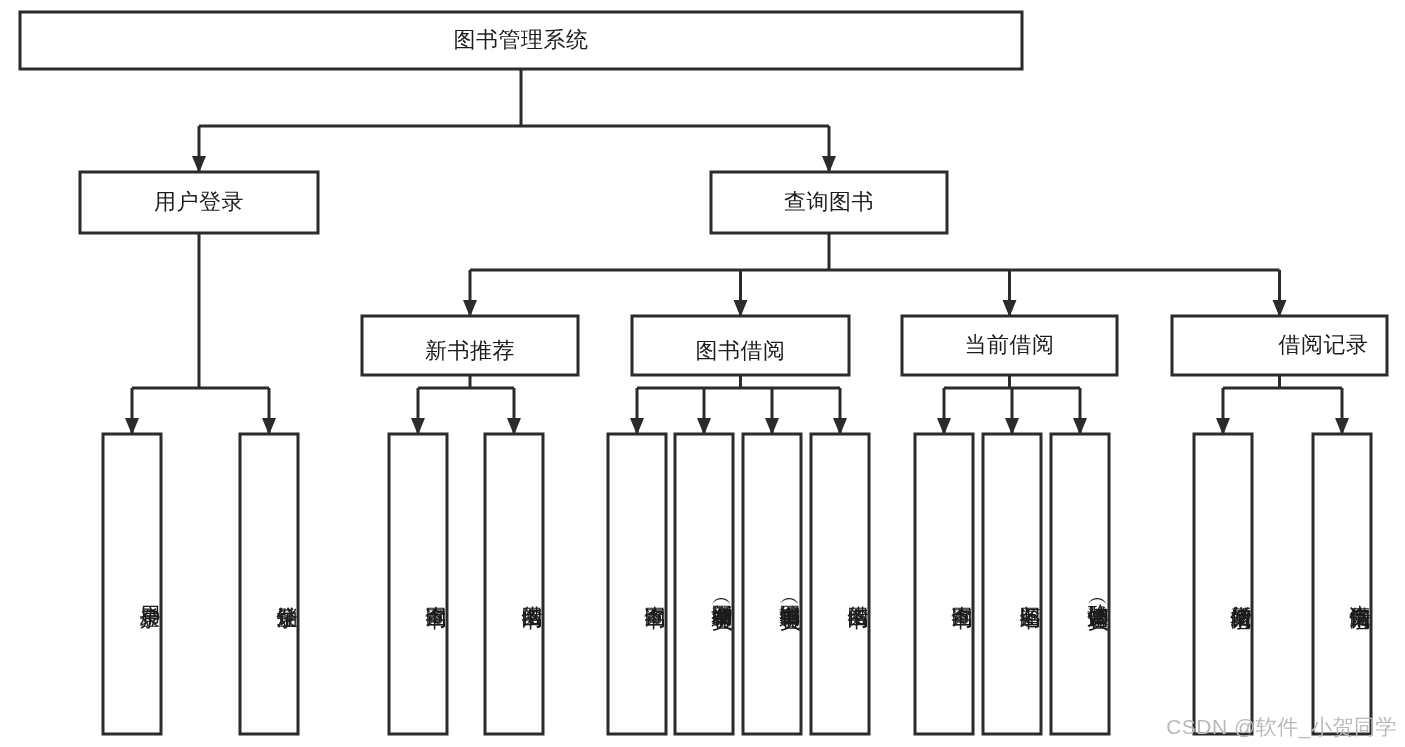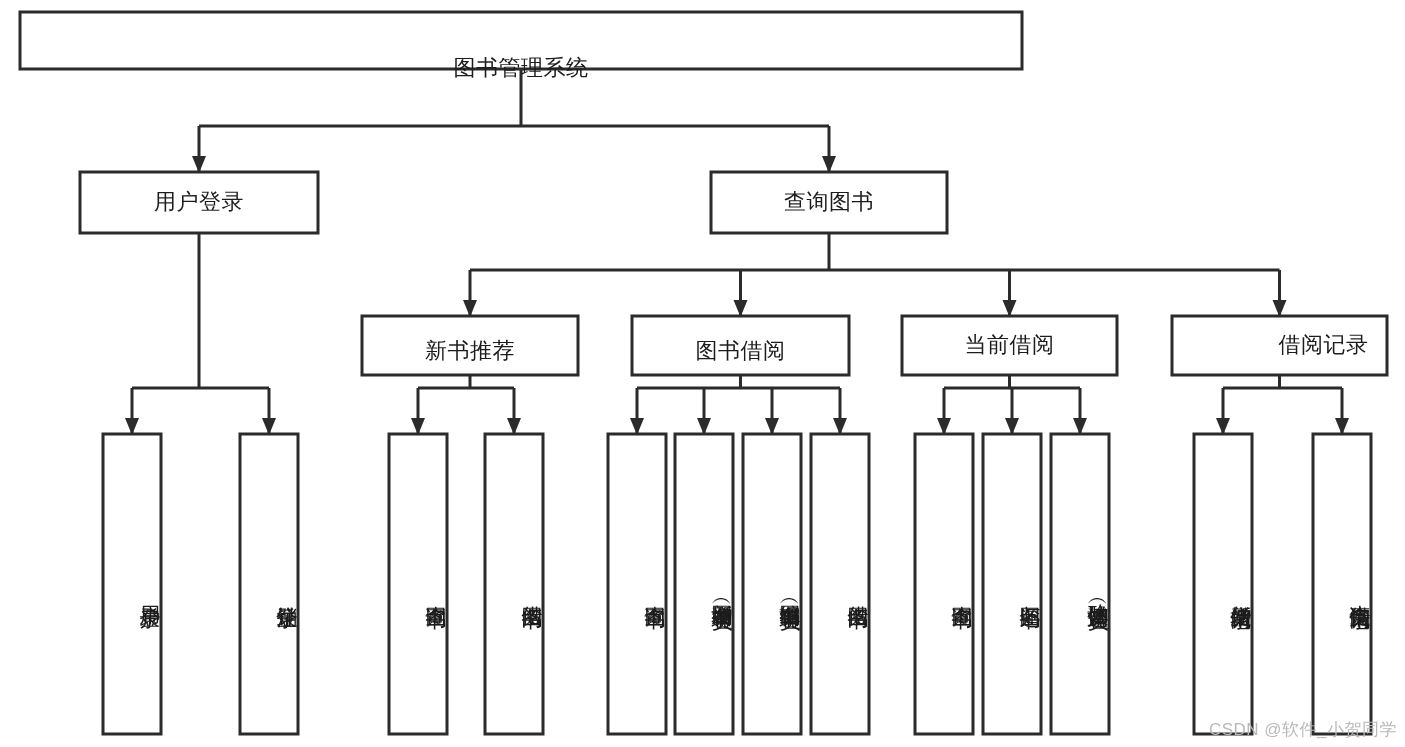--- a/index.html
+++ b/index.html
@@ -63,21 +63,21 @@
     writing-mode: vertical-rl;
     text-orientation: upright;
     letter-spacing: 1px;
     pointer-events: none;
   }
   .watermark {
     position: absolute;
     right: 8px;
     bottom: 6px;
     color: #b9b9b9;
-    font-size: 17px;
+    font-size: 21px;
     letter-spacing: 0.5px;
     user-select: none;
     margin-top: 27px;
   }
 </style>
 </head>
 <body>
 
 <div id="diagram-root">
 
@@ -154,21 +154,21 @@
         <rect class="node-rect" x="811" y="434" width="58" height="300"></rect>
         <rect class="node-rect" x="915" y="434" width="58" height="300"></rect>
         <rect class="node-rect" x="983" y="434" width="58" height="300"></rect>
         <rect class="node-rect" x="1051" y="434" width="58" height="300"></rect>
         <rect class="node-rect" x="1194" y="434" width="58" height="300"></rect>
         <rect class="node-rect" x="1313" y="434" width="58" height="300"></rect>
       </g>
   </svg>
 
   <div id="labels-layer">
-      <div class="node-label-h" style="left: 20px; top: 12px; width: 1002px; height: 57px; margin-top: 28px;">图书管理系统</div>
+      <div class="node-label-h" style="left: 20px; top: 12px; width: 1002px; height: 57px;">图书管理系统</div>
       <div class="node-label-h" style="left: 80px; top: 172px; width: 238px; height: 61px;">用户登录</div>
       <div class="node-label-h" style="left: 711px; top: 172px; width: 236px; height: 61px;">查询图书</div>
       <div class="node-label-h" style="left: 362px; top: 316px; width: 216px; height: 70px;">新书推荐</div>
       <div class="node-label-h" style="left: 632px; top: 316px; width: 217px; height: 70px;">图书借阅</div>
       <div class="node-label-h" style="left: 902px; top: 316px; width: 215px; height: 59px;">当前借阅</div>
       <div class="node-label-h" style="left: 1172px; top: 316px; width: 215px; height: 59px; padding-left: 44px;">借阅记录</div>
       <div class="node-label-v" style="left: 103px; top: 434px; width: 58px; height: 300px; padding-top: 14px; box-sizing: border-box;">用户登录</div>
       <div class="node-label-v" style="left: 240px; top: 434px; width: 58px; height: 300px; padding-top: 14px; box-sizing: border-box;">注销登录</div>
       <div class="node-label-v" style="left: 389px; top: 434px; width: 58px; height: 300px; padding-top: 14px; box-sizing: border-box;">查询图书</div>
       <div class="node-label-v" style="left: 485px; top: 434px; width: 58px; height: 300px; padding-top: 14px; box-sizing: border-box;">借阅图书</div>

